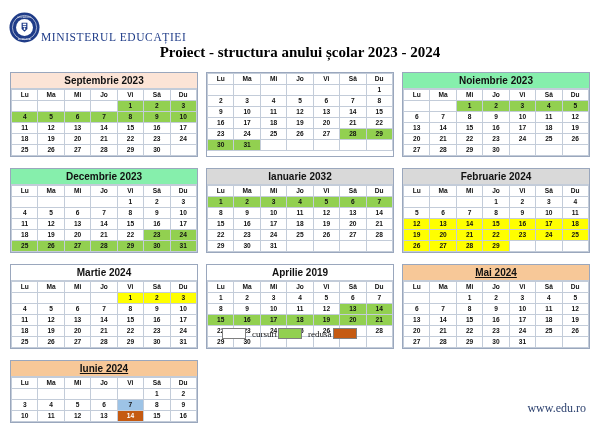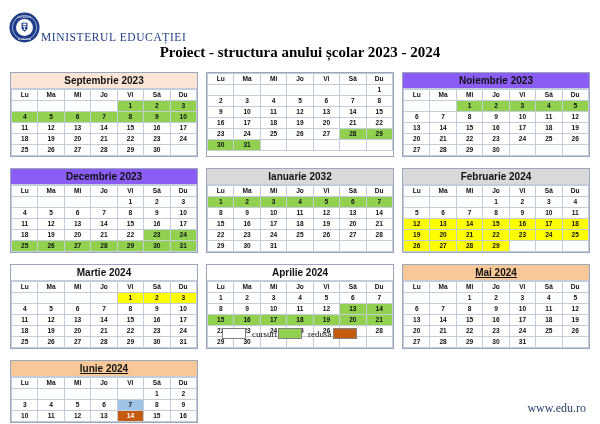--- a/index.html
+++ b/index.html
@@ -70,21 +70,21 @@
     color:#111;
   }
   
   .f-cursuri{background:#ffffff;}
   .f-vacanta{background:#92d050;}
   .f-isj{background:#ffff00;}
   .f-xii{background:#9dc3e6;}
   .f-viii{background:#c55a11;}
   
   .h-peach{background:#fce4d6;}
-  .h-cream{background:#8b5cf6;}
+  .h-cream{background:#86efac;}
   .h-grey{background:#d9d9d9;}
   .h-orange{background:#f7c898;text-decoration:underline;}
   .h-white{background:#ffffff;}
   
   .legend{
     position:absolute;left:222px;top:327px;
     display:flex;flex-direction:row;gap:1px;
   }
   .leg-row{display:flex;align-items:center;gap:6px;height:13px;}
   .swatch{
@@ -568,21 +568,21 @@
             <td class="f-cursuri">28</td>
             <td class="f-cursuri">29</td>
             <td class="f-cursuri">30</td>
             <td class="f-cursuri">31</td>
           </tr>
         </tbody>
       </table>
     </div>
     <div class="month">
       <table class="m">
-        <caption class="h-white">Aprilie 2024</caption>
+        <caption class="h-white">Aprilie 2019</caption>
         <thead>
           <tr>
             <th>Lu</th>
             <th>Ma</th>
             <th>Mi</th>
             <th>Jo</th>
             <th>Vi</th>
             <th>Sâ</th>
             <th>Du</th>
           </tr>

